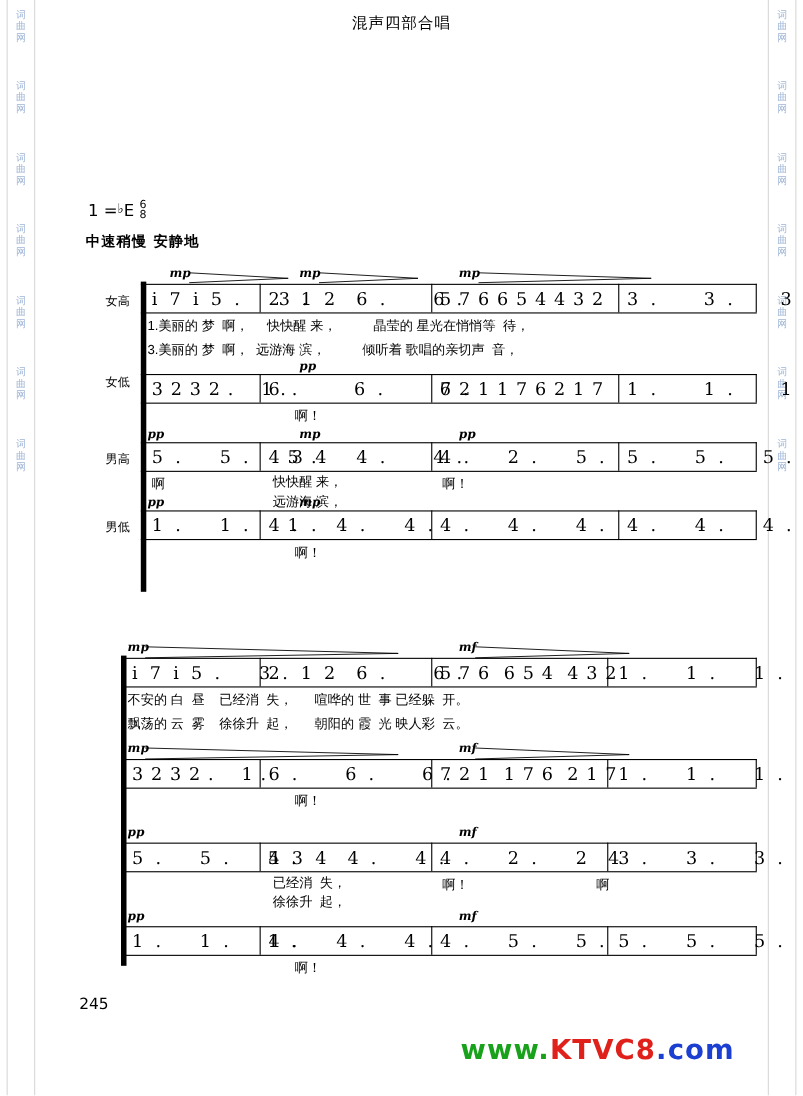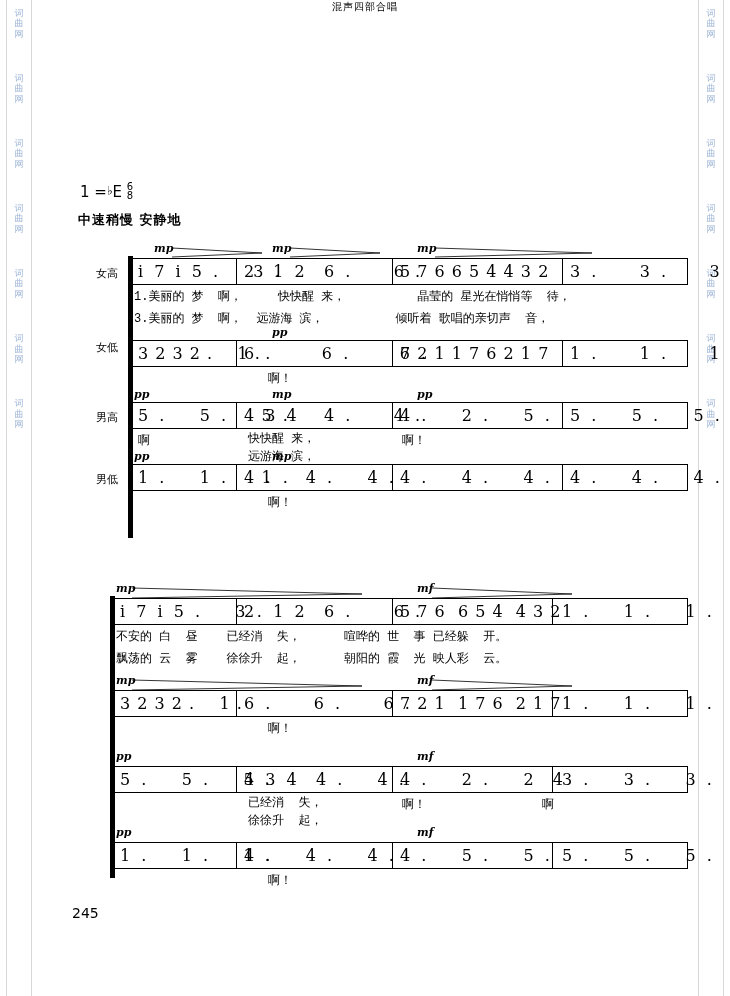--- a/index.html
+++ b/index.html
@@ -27,21 +27,21 @@
   }
   .page{
     position:absolute;left:32px;top:0;width:666px;height:996px;
   }
   
   .title{
     text-align:center;font-size:24px;font-weight:bold;letter-spacing:10px;
     margin-top:62px;font-family:"DejaVu Sans", sans-serif;
   }
   .subtitle{
-    text-align:center;font-size:10px;margin-top:0;letter-spacing:1px;
+    text-align:center;font-size:14px;margin-top:12px;letter-spacing:1px;
     font-family:"DejaVu Sans", sans-serif;
   }
   .credits{
     position:absolute;right:44px;top:172px;
     font-size:11px;line-height:19px;text-align:left;
     font-family:"DejaVu Sans", sans-serif;
   }
   .credits div{white-space:pre;}
   .keysig{
     position:absolute;left:48px;top:182px;font-size:15px;
@@ -66,21 +66,21 @@
   }
   .staffline{
     position:absolute;height:1px;background:#000;
   }
   .barline{position:absolute;width:1px;background:#000;height:16px;}
   .notes{
     position:absolute;font-family:"DejaVu Serif", serif;font-size:16px;
     letter-spacing:0px;white-space:pre;
   }
   .lyric{
-    position:absolute;font-size:12px;font-family:Liberation Mono, monospace;
+    position:absolute;font-size:12px;font-family:Liberation Sans, sans-serif;
     white-space:pre;
   }
   .dyn{
     position:absolute;font-size:11px;font-style:italic;font-weight:bold;
     font-family:"DejaVu Serif", serif;
   }
   .hairpin{position:absolute;}
   .pagenum{
     position:absolute;left:40px;top:905px;font-size:14px;
     font-family:"DejaVu Sans", sans-serif;
@@ -297,13 +297,16 @@
     <div class="notes" style="left:48px;top:266px;letter-spacing:3px;">1 .    1 .    1 .</div>
     <div class="notes" style="left:172px;top:266px;letter-spacing:3px;">4 .    4 .    4 .</div>
     <div class="notes" style="left:328px;top:266px;letter-spacing:3px;">4 .    5 .    5 .</div>
     <div class="notes" style="left:490px;top:266px;letter-spacing:3px;">5 .    5 .    5 .</div>
 
     <div class="lyric" style="left:196px;top:292px;">啊！</div>
   </div>
 
   <div class="pagenum">245</div>
 
+  <div class="site">
+    <span class="g">www.</span><span class="r">KTVC8</span><span class="b">.com</span>
+  </div>
 </div>
 
 </body></html>

